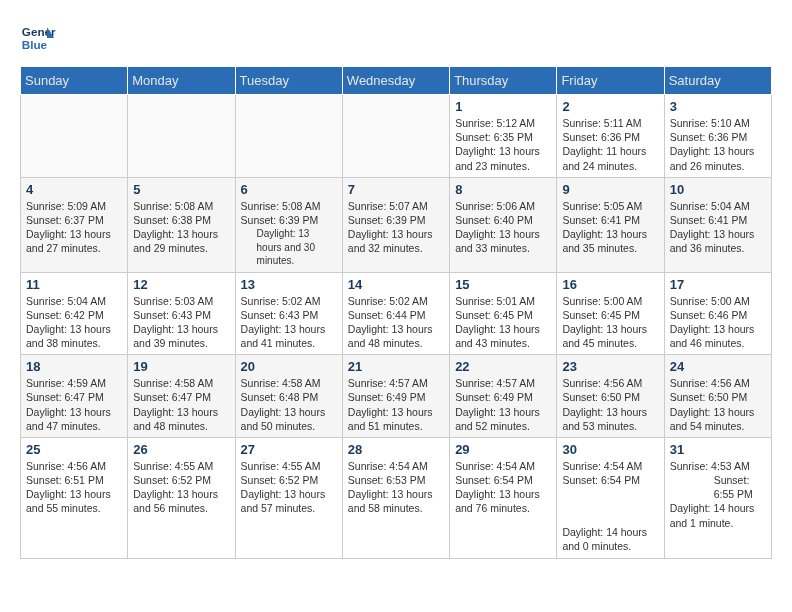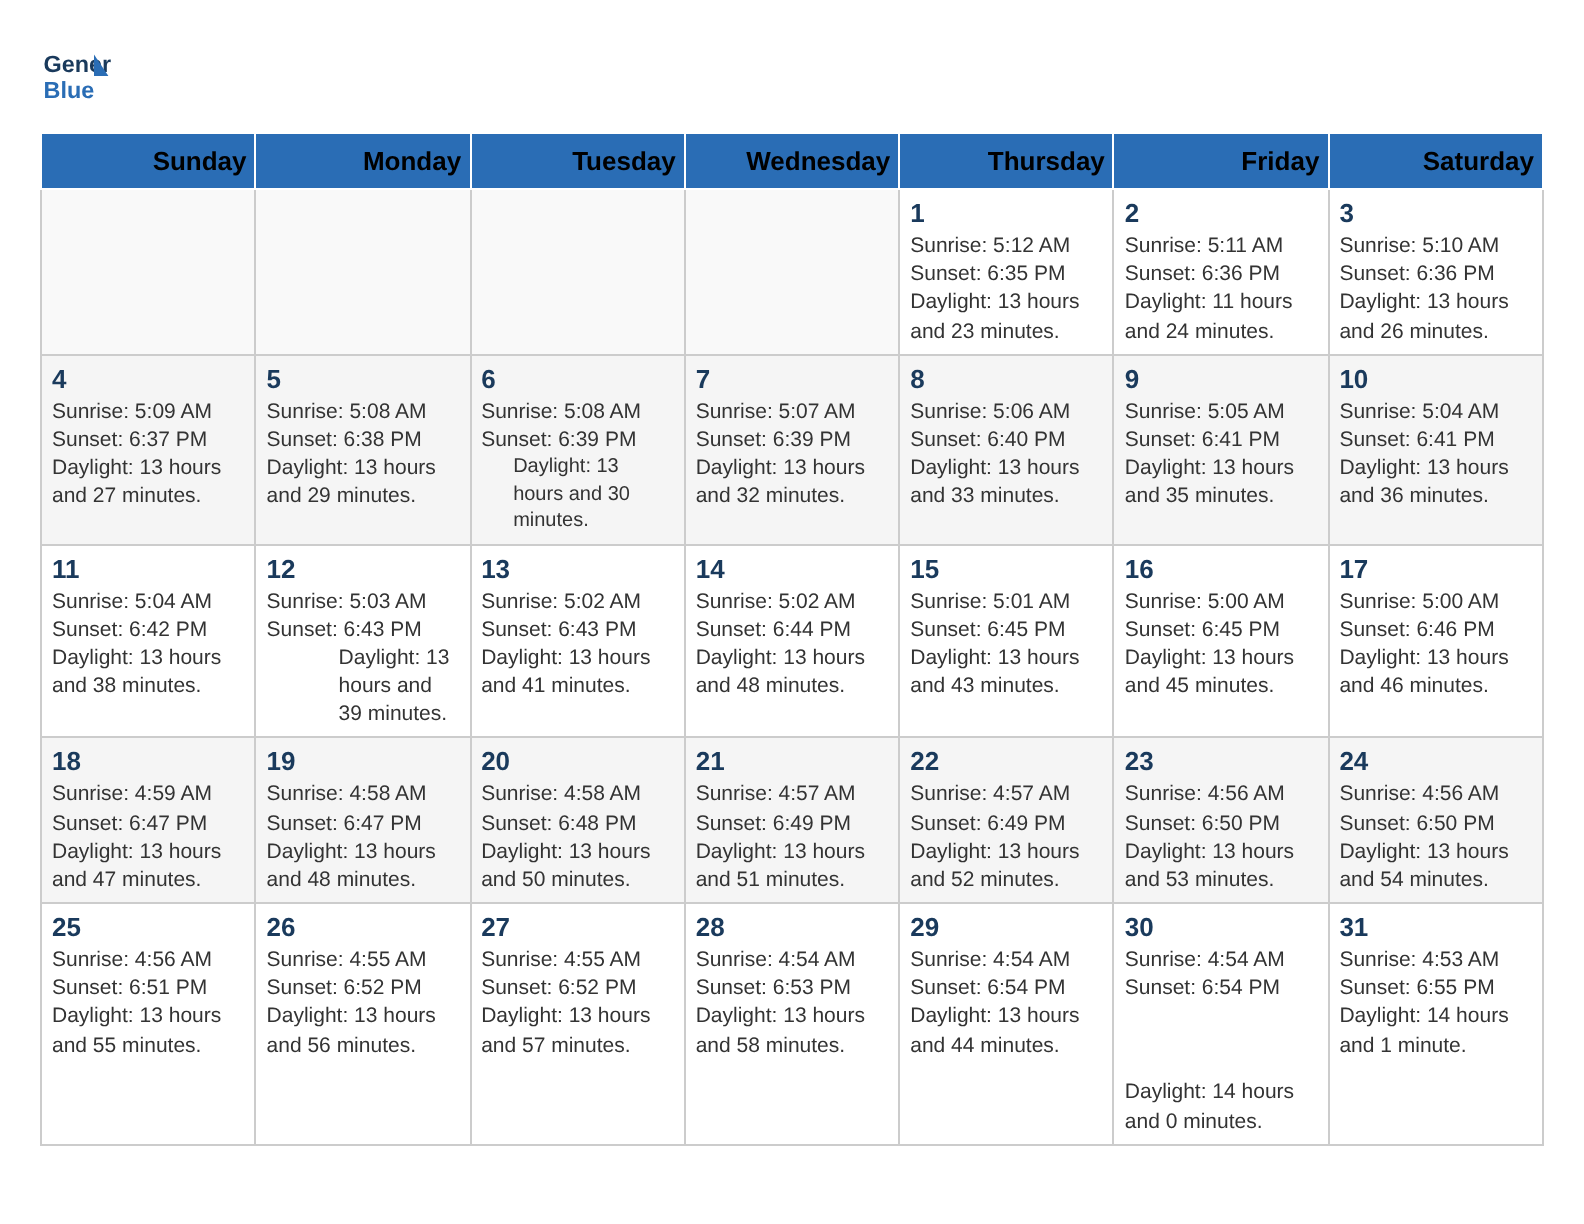--- a/index.html
+++ b/index.html
@@ -37,25 +37,25 @@
       font-size: 16px;
       color: #333;
     }
     table {
       width: 100%;
       border-collapse: collapse;
       table-layout: fixed;
     }
     thead tr th {
       background-color: #2a6db5;
-      color: #000000;
+      color: #e5e5e5;
       font-size: 13px;
-      font-weight: bold;
+      font-weight: normal;
       padding: 6px 4px;
-      text-align: right;
+      text-align: left;
       border: 1px solid #fff;
     }
     tbody tr td {
       border: 1px solid #ccc;
       vertical-align: top;
       padding: 4px 5px;
       font-size: 11px;
       color: #333;
       height: 80px;
       background: #fff;
@@ -176,21 +176,21 @@
         <td>
           <span class="day-number">11</span>
           <div style="font-size: 10.5px; line-height: 1.35;">Sunrise: 5:04 AM</div>
           <div style="font-size: 10.5px; line-height: 1.35;">Sunset: 6:42 PM</div>
           <div style="font-size: 10.5px; line-height: 1.35;">Daylight: 13 hours and 38 minutes.</div>
         </td>
         <td>
           <span class="day-number">12</span>
           <div style="font-size: 10.5px; line-height: 1.35;">Sunrise: 5:03 AM</div>
           <div style="font-size: 10.5px; line-height: 1.35;">Sunset: 6:43 PM</div>
-          <div style="font-size: 10.5px; line-height: 1.35; margin-left: 36px;">Daylight: 13 hours and 39 minutes.</div>
+          <div style="font-size: 10.5px; line-height: 1.35;">Daylight: 13 hours and 39 minutes.</div>
         </td>
         <td>
           <span class="day-number">13</span>
           <div style="font-size: 10.5px; line-height: 1.35;">Sunrise: 5:02 AM</div>
           <div style="font-size: 10.5px; line-height: 1.35;">Sunset: 6:43 PM</div>
           <div style="font-size: 10.5px; line-height: 1.35;">Daylight: 13 hours and 41 minutes.</div>
         </td>
         <td>
           <span class="day-number">14</span>
           <div style="font-size: 10.5px; line-height: 1.35;">Sunrise: 5:02 AM</div>
@@ -282,29 +282,29 @@
         <td>
           <span class="day-number">28</span>
           <div style="font-size: 10.5px; line-height: 1.35;">Sunrise: 4:54 AM</div>
           <div style="font-size: 10.5px; line-height: 1.35;">Sunset: 6:53 PM</div>
           <div style="font-size: 10.5px; line-height: 1.35;">Daylight: 13 hours and 58 minutes.</div>
         </td>
         <td>
           <span class="day-number">29</span>
           <div style="font-size: 10.5px; line-height: 1.35;">Sunrise: 4:54 AM</div>
           <div style="font-size: 10.5px; line-height: 1.35;">Sunset: 6:54 PM</div>
-          <div style="font-size: 10.5px; line-height: 1.35;">Daylight: 13 hours and 44 minutes.</div>
+          <div style="font-size: 10.5px; line-height: 1.35;">Daylight: 13 hours and 76 minutes.</div>
         </td>
         <td>
           <span class="day-number">30</span>
           <div style="font-size: 10.5px; line-height: 1.35;">Sunrise: 4:54 AM</div>
           <div style="font-size: 10.5px; line-height: 1.35;">Sunset: 6:54 PM</div>
           <div style="font-size: 10.5px; line-height: 1.35; margin-top: 38px;">Daylight: 14 hours and 0 minutes.</div>
         </td>
         <td>
           <span class="day-number">31</span>
           <div style="font-size: 10.5px; line-height: 1.35;">Sunrise: 4:53 AM</div>
-          <div style="font-size: 10.5px; line-height: 1.35;">Sunset: 6:55 PM</div>
+          <div style="font-size: 10.5px; line-height: 1.35; margin-left: 44px;">Sunset: 6:55 PM</div>
           <div style="font-size: 10.5px; line-height: 1.35;">Daylight: 14 hours and 1 minute.</div>
         </td>
       </tr>
     </tbody>
 </table>
 
 </body></html>

